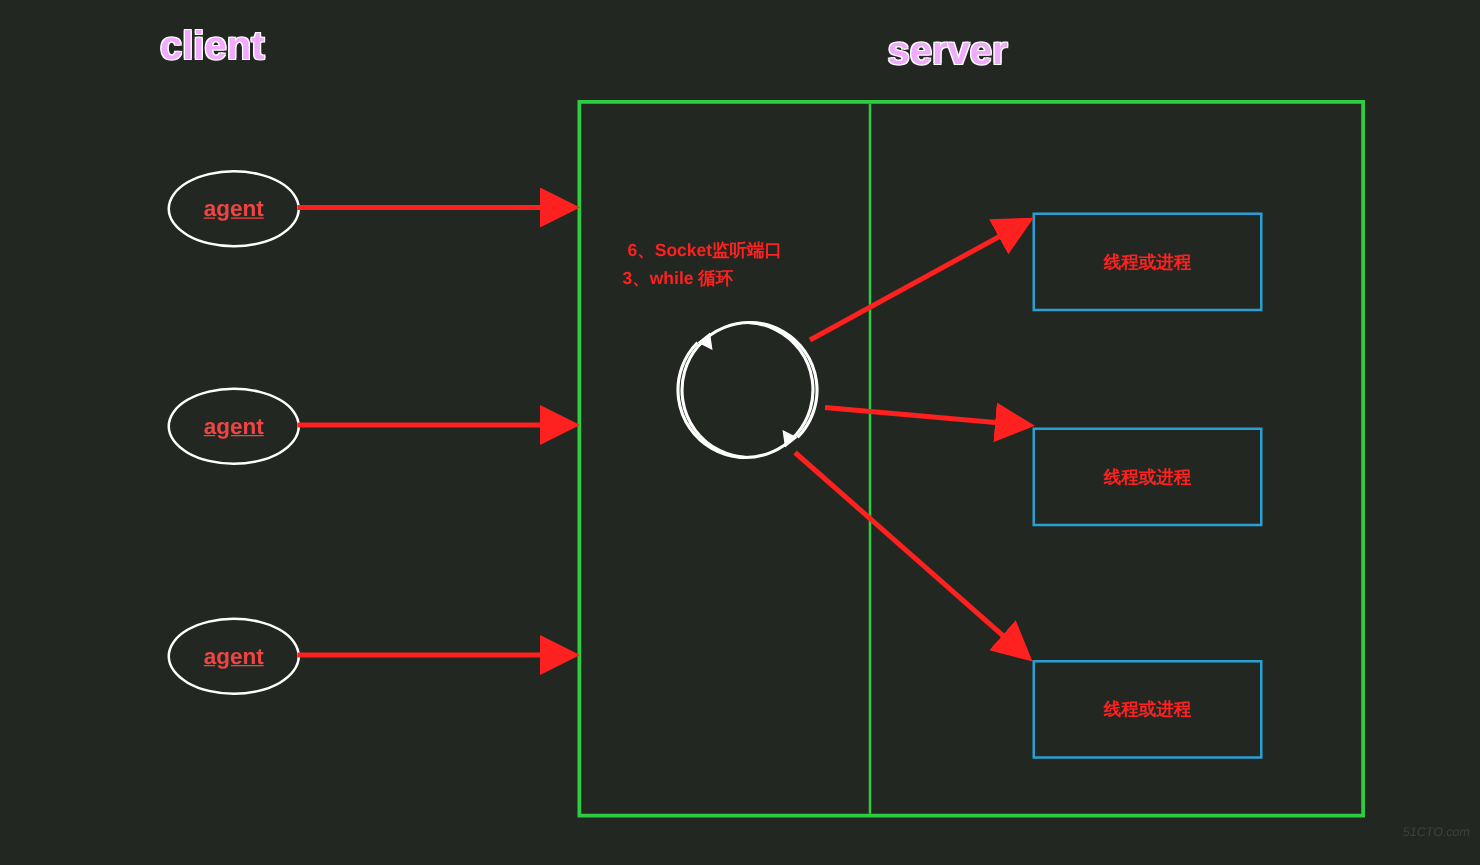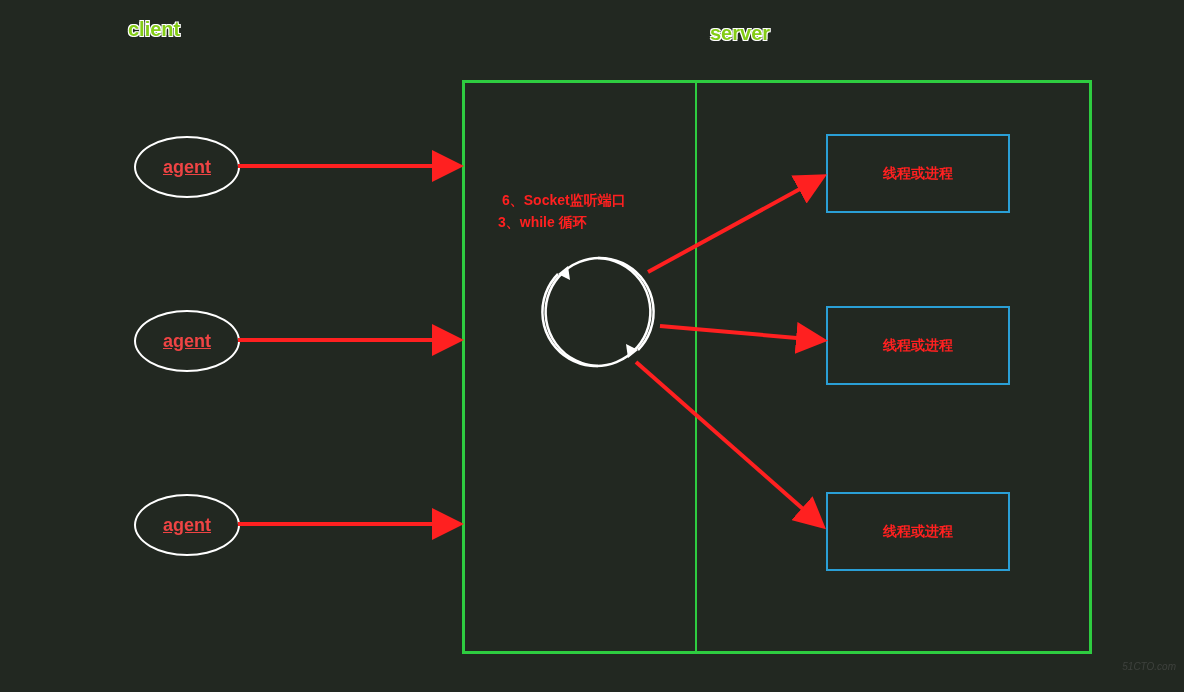--- a/index.html
+++ b/index.html
@@ -7,23 +7,23 @@
       padding: 0;
       background: #222821;
       width: 1184px;
       height: 692px;
       overflow: hidden;
       font-family: Arial, sans-serif;
       position: relative;
     }
     .title {
       position: absolute;
-      color: #84cc16;
+      color: #f0abfc;
       font-weight: bold;
-      font-size: 20px;
+      font-size: 32px;
       text-shadow: -1px -1px 0 #fff, 1px -1px 0 #fff, -1px 1px 0 #fff, 1px 1px 0 #fff;
     }
     .agent-oval {
       position: absolute;
       border: 2px solid #fff;
       border-radius: 50%;
       width: 102px;
       height: 58px;
       display: flex;
       align-items: center;
@@ -60,20 +60,21 @@
       height: 120px;
     }
     .thread-box {
       position: absolute;
       border: 2px solid #2a9fd6;
       width: 180px;
       height: 75px;
       display: flex;
       align-items: center;
       justify-content: center;
+      margin-top: 36px;
     }
     .thread-label {
       color: #ff2020;
       font-size: 14px;
       font-weight: bold;
     }
     .arrow-svg {
       position: absolute;
       top: 0;
       left: 0;

